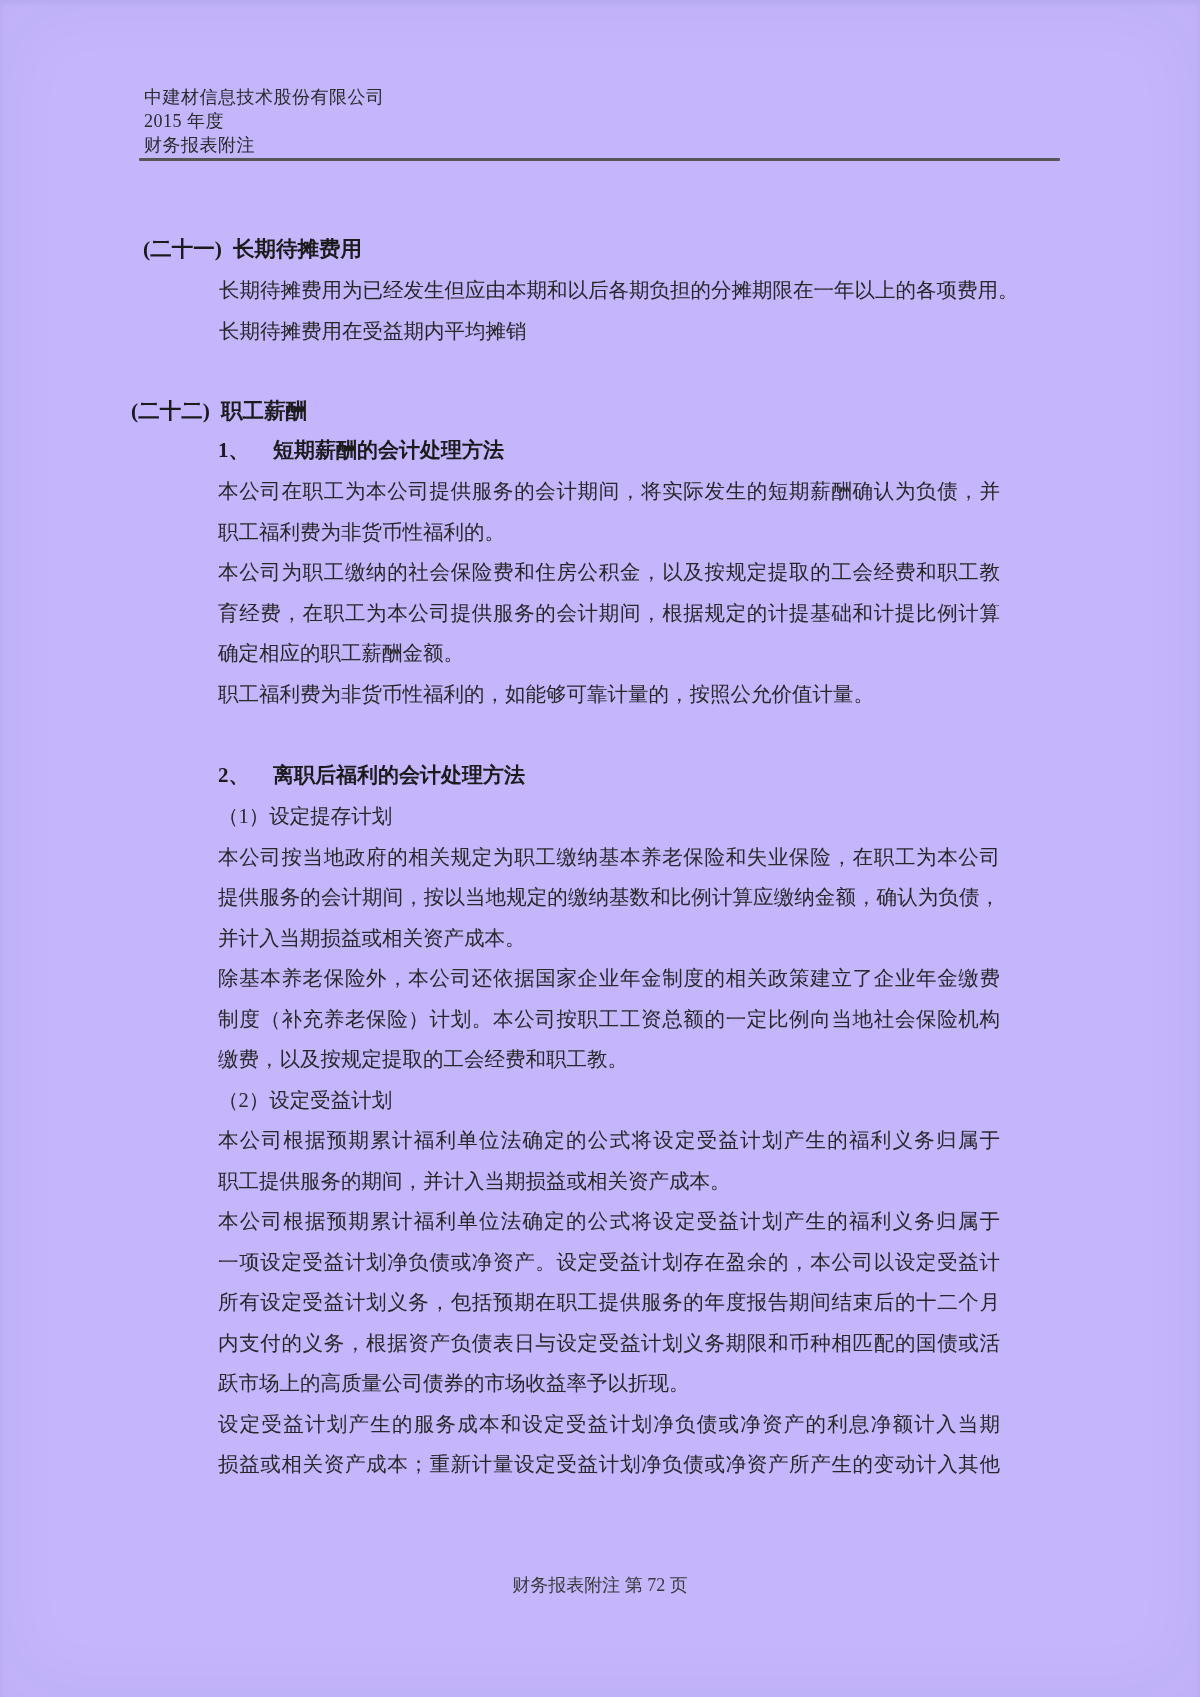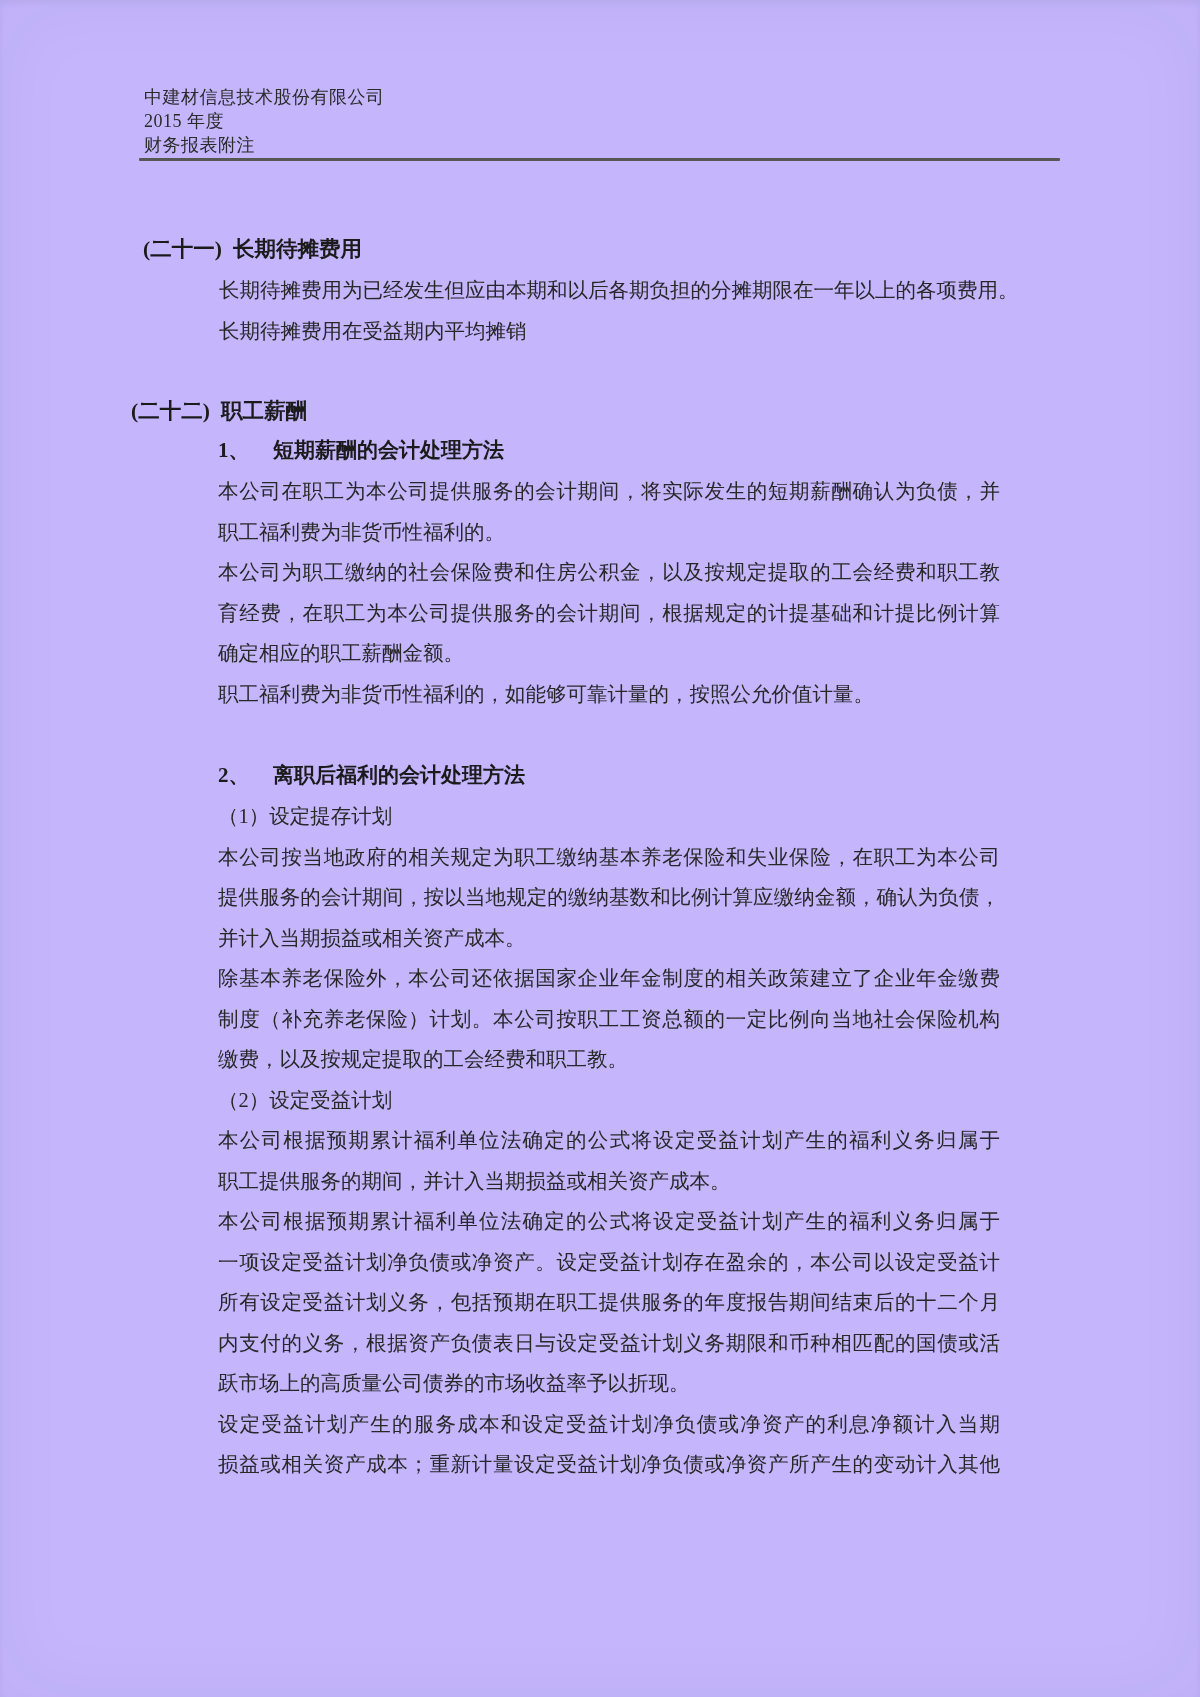--- a/index.html
+++ b/index.html
@@ -131,14 +131,17 @@
             <div class="line">跃市场上的高质量公司债券的市场收益率予以折现。</div>
           </div>
           <div class="para">
             <div class="line fill">设定受益计划产生的服务成本和设定受益计划净负债或净资产的利息净额计入当期</div>
             <div class="line fill">损益或相关资产成本；重新计量设定受益计划净负债或净资产所产生的变动计入其他</div>
           </div>
         </div>
       </div>
     </div>
 
+  <div class="ftr">
+    <span>财务报表附注 第 72 页</span>
+  </div>
 
 </div>
 
 </body></html>

